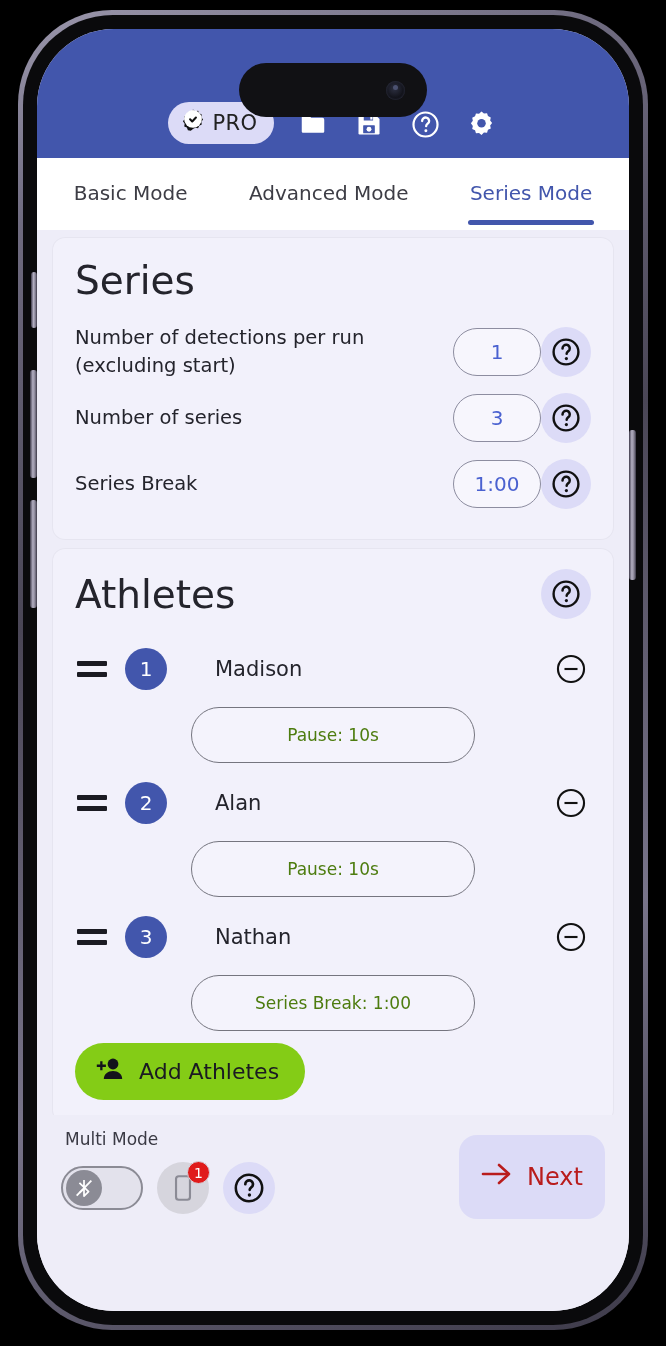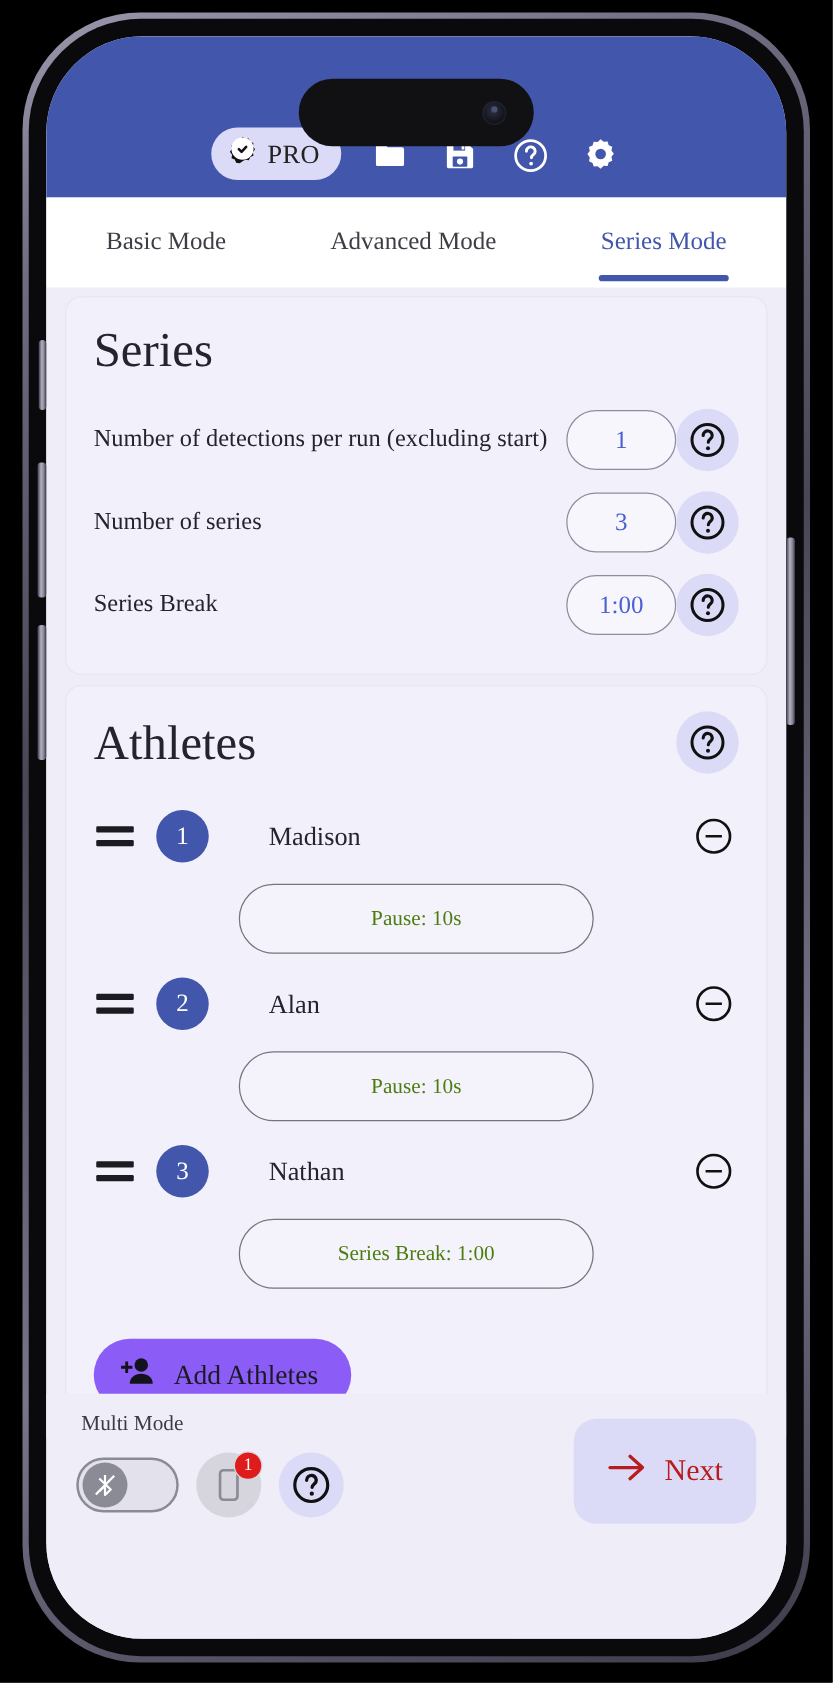--- a/index.html
+++ b/index.html
@@ -8,21 +8,20 @@
     background: #000000;
     font-family: "DejaVu Sans", "Liberation Sans", sans-serif;
     overflow: hidden;
   }
 
   
   .stage {
     position: relative;
     width: 666px; height: 1346px;
     background: #000000;
-    font-family: Liberation Serif, serif;
   }
   .phone-outer {
     position: absolute;
     left: 18px; top: 10px;
     width: 630px; height: 1320px;
     border-radius: 94px;
     background: linear-gradient(160deg,#9b97ac 0%,#6f6b80 14%,#4a4656 40%,#78748a 72%,#3d3a49 100%);
     padding: 5px;
   }
   .phone-mid {
@@ -220,23 +219,23 @@
   .pause-pill {
     width: 284px; height: 56px;
     border: 1.6px solid #75757f;
     border-radius: 30px;
     background: #f4f3fc;
     display:flex; align-items:center; justify-content:center;
     color:#4d7c0f;
     font-size: 17px;
   }
   .add-athletes {
-    margin-top: 28px;
+    margin-top: 0;
     display:inline-flex; align-items:center; gap: 14px;
-    background: #8b5cf6;
+    background: #84cc16;
     border-radius: 30px;
     padding: 13px 26px 13px 20px;
     color:#1a1a22;
     font-size: 22px;
   }
 
   
   .bottom-bar {
     position: absolute;
     left: 0; right: 0; bottom: 0;

